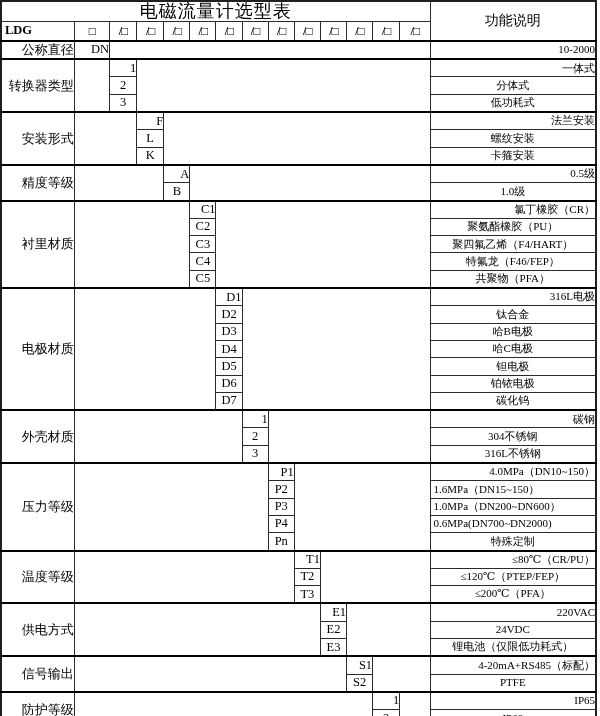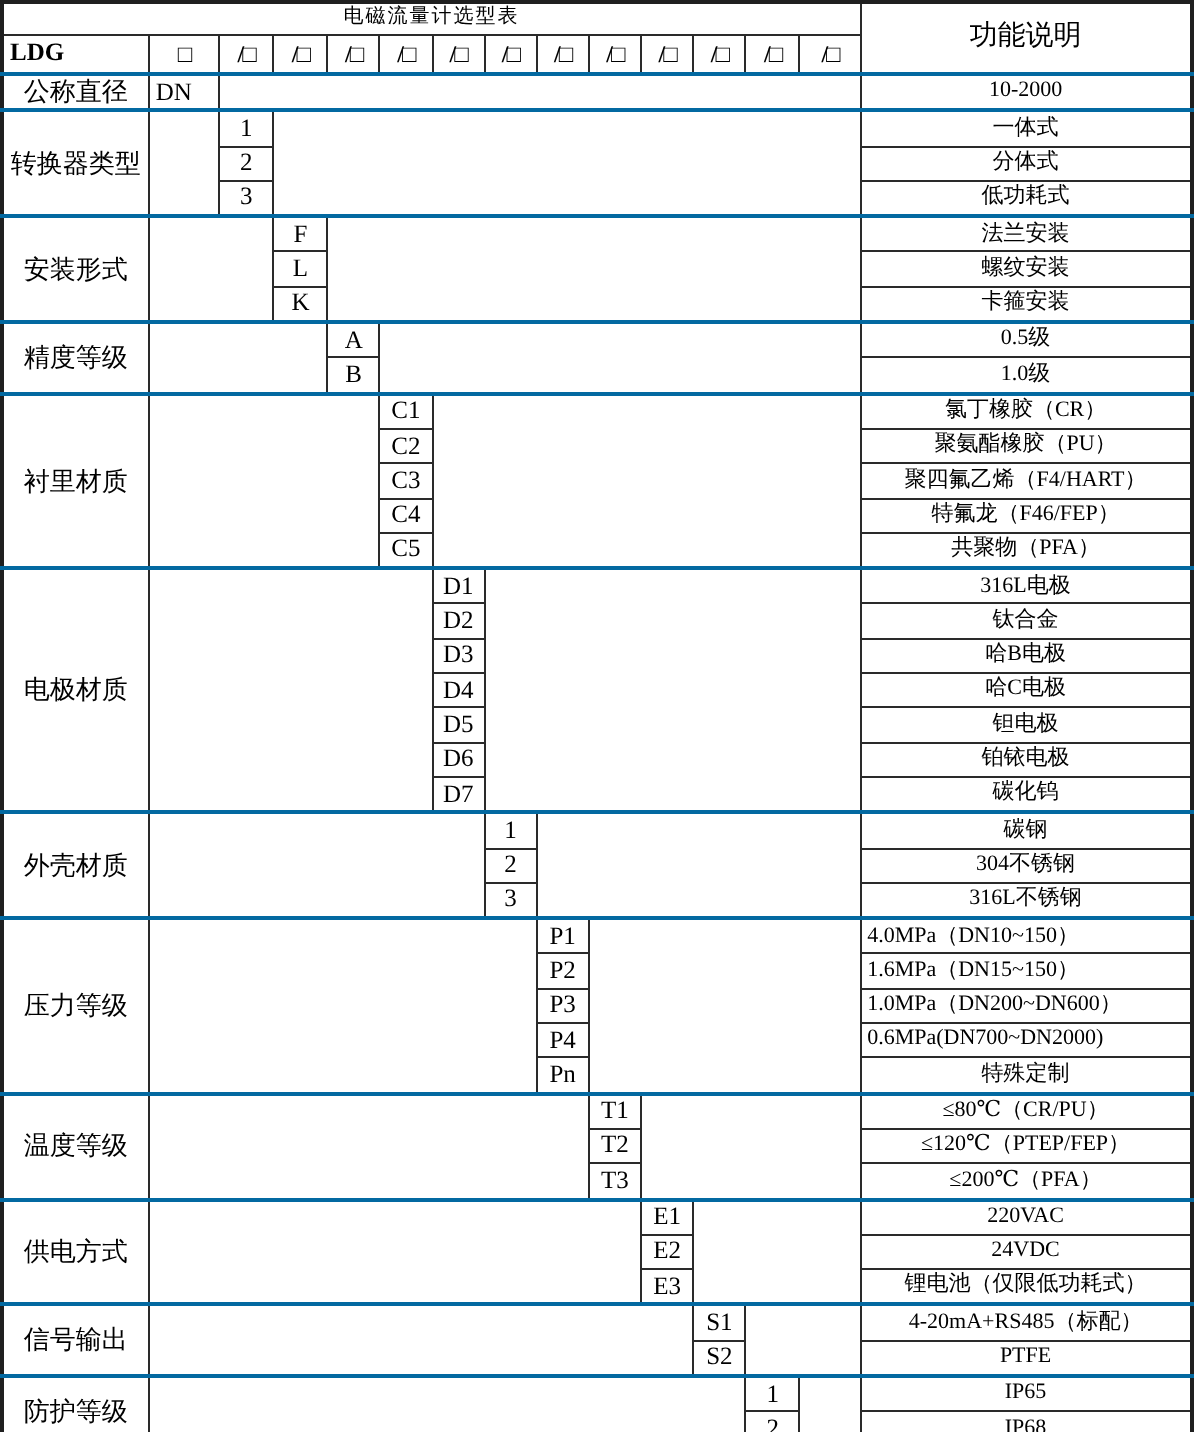--- a/index.html
+++ b/index.html
@@ -18,22 +18,22 @@
     text-align:center;
     vertical-align:middle;
     font-size:13px;
     line-height:1.05;
     white-space:nowrap;
     overflow:hidden;
     height:16.3px;
   }
   tr.r-title td{height:15px;}
   tr.r-code td{height:18px;font-weight:bold;}
-  tr.gs > td{border-top:2px solid #0369a1;}
-  td.title-cell{font-size:10px;letter-spacing:1px;}
+  tr.gs > td{border-top:2px solid #000000;text-align:right;}
+  td.title-cell{font-size:18px;letter-spacing:1px;}
   td.fn-head{font-size:14px;margin-left:33px;}
   td.left{text-align:left;padding-left:3px;}
   td.slot{font-size:12px;letter-spacing:-1px;}
   td.code{font-size:12.5px;}
   td.lbl{font-size:13px;}
   td.desc{font-size:11px;}
 </style>
 </head>
 <body>
 

